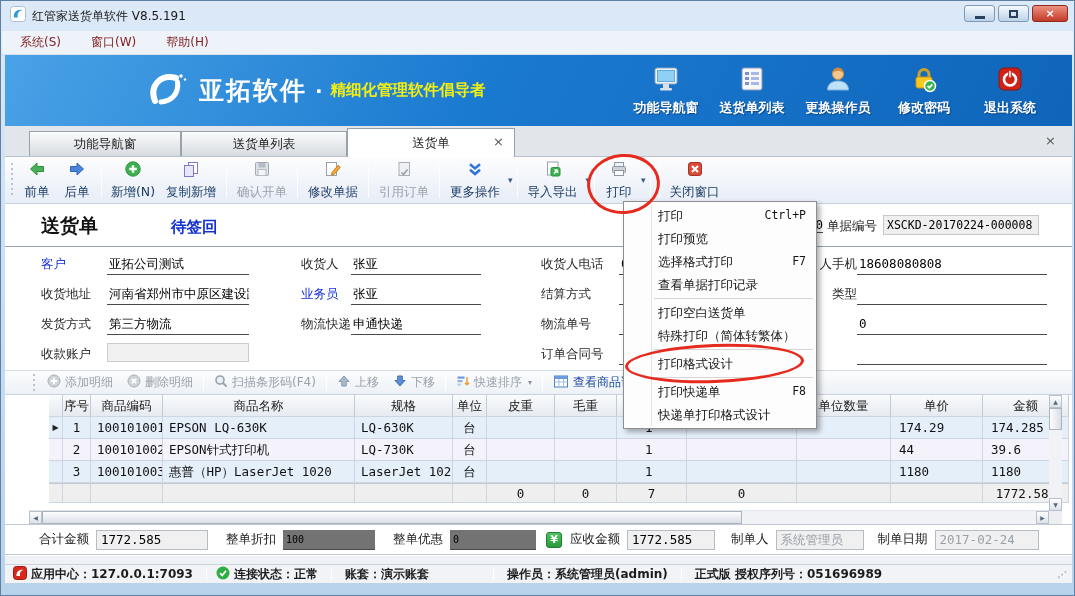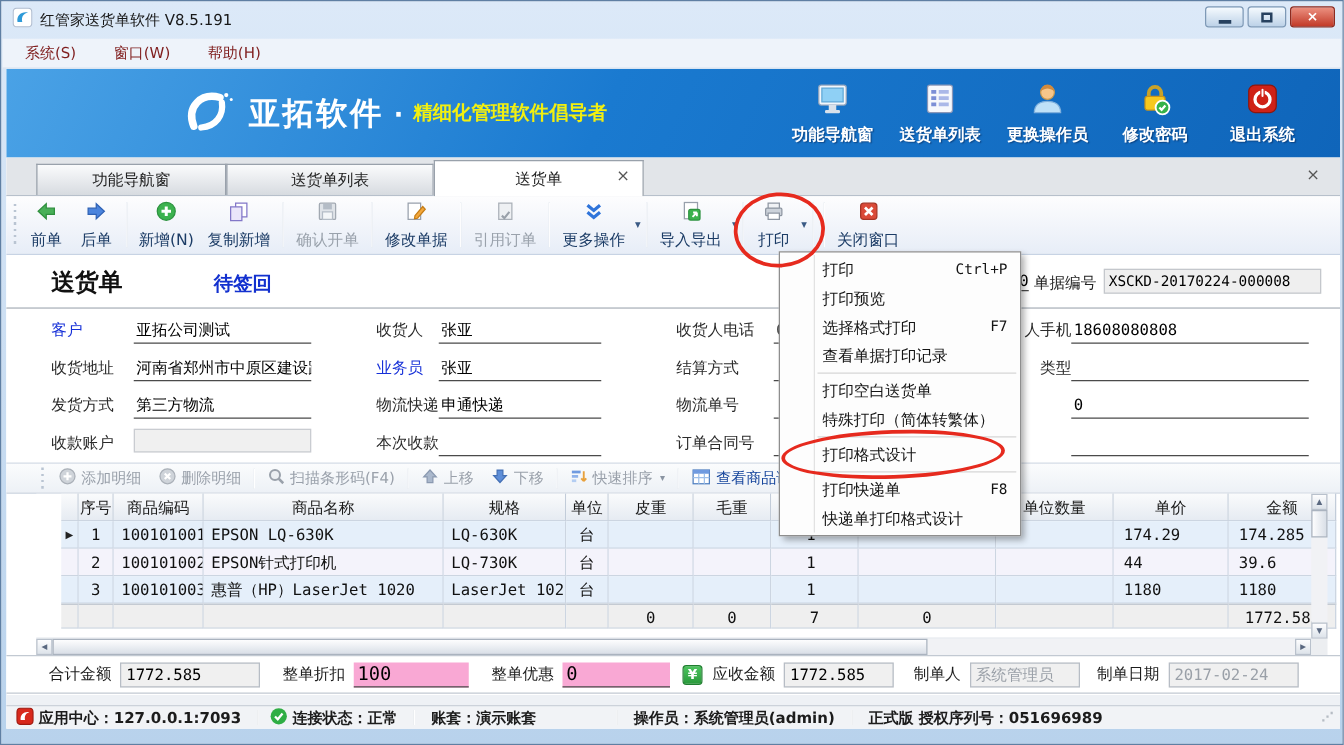--- a/index.html
+++ b/index.html
@@ -63,21 +63,21 @@
   .annot1 { position:absolute; left:-12px; right:-14px; top:-5px; bottom:-13px;
             border:3px solid #e62a1e; border-radius:50%; transform:rotate(-4deg); pointer-events:none; z-index:25; }
 
   
   .docheader { position:absolute; top:149px; left:0; right:0; height:43px; background:#fff; border-bottom:1px solid #9aa3ad; }
   .doctitle { position:absolute; left:36px; top:9px; font-size:19px; font-weight:bold; color:#111; }
   .docstatus { position:absolute; left:166px; top:13px; font-size:15.5px; font-weight:bold; color:#1331cf; }
   .docpartial { position:absolute; left:768px; top:13px; width:50px; text-align:right; font-size:12.5px;
                 border-bottom:1px solid #4a4a4a; }
   .docnolabel { position:absolute; left:822px; top:14px; font-size:12.5px; color:#222; }
-  .docno { position:absolute; left:878px; top:11px; width:174px; height:20px; background:#efefef;
+  .docno { position:absolute; left:878px; top:11px; width:156px; height:20px; background:#efefef;
            border:1px solid #c4c7cc; font-size:11.5px; line-height:18px; padding-left:3px; }
 
   
   .form { position:absolute; top:192px; left:0; right:0; height:123px; background:#fff; }
   .field { position:absolute; display:flex; align-items:flex-start; height:24px; }
   .flabel { font-size:12.5px; color:#2b2b2b; line-height:22px; white-space:nowrap; }
   .flabel.blue { color:#1630d8; }
   .flabel.ralign { text-align:right; }
   .fval { border-bottom:1px solid #4a4a4a; height:22px; line-height:21px; font-size:12.5px; padding-left:2px;
           white-space:nowrap; overflow:hidden; }
@@ -120,21 +120,21 @@
   .hthumb { width:700px; height:13px; background:linear-gradient(#fdfdfe,#d9dfe7); border:1px solid #aab3bf; }
   .corner { position:absolute; right:0; bottom:0; width:13px; height:13px; background:#eceef1; }
   .mt-auto { margin-top:auto; } .ml-auto { margin-left:auto; }
 
   
   .totals { position:absolute; top:469px; left:0; right:0; height:31px; background:#fff;
             border-top:1px solid #c2c9d2; border-bottom:1px solid #c2c9d2; display:flex; align-items:center; padding-left:34px; }
   .tlab { font-size:12.5px; color:#1c1c1c; margin-right:7px; white-space:nowrap; }
   .tbox { height:20px; background:#f0f0f0; border:1px solid #b7bdc5; font-size:12.5px; line-height:18px; padding-left:4px; }
   .tbox.dim { color:#9aa0a8; }
-  .tinput { height:20px; border-bottom:1px solid #4a4a4a; font-size:15px; line-height:19px; padding-left:3px; background:#f9a8d4; }
+  .tinput { height:20px; border-bottom:1px solid #4a4a4a; font-size:10px; line-height:19px; padding-left:3px; background:#737373; }
   .yenicon { width:16px; height:16px; border-radius:3px; background:linear-gradient(#4cc45e,#2a9a3c); border:1px solid #1f7e2f;
              color:#fff; font-size:11px; font-weight:bold; display:flex; align-items:center; justify-content:center; margin:0 8px 0 10px; }
 
   .gapstrip { position:absolute; top:501px; left:0; right:0; height:8px; background:#eef1f5; }
 
   
   .statusbar { position:absolute; top:509px; left:0; right:0; height:19px; background:#f1f3f6;
                border-top:1px solid #ccd2da; display:flex; align-items:center; padding:0 6px 0 8px; font-size:12px; color:#1c1c1c;font-weight:bold; }
   .sitem { margin:0 4px; white-space:nowrap; }
   .ssep { width:1px; height:12px; background:#c4c9cf; border-right:1px solid #fff; margin:0 9px; }
@@ -389,24 +389,20 @@
           <span class="flabel" style="width:50px">收货人</span>
           <span class="fval mono" style="width:130px">张亚</span>
         </div>
       <div class="field" style="left:296px;top:36px">
           <span class="flabel blue" style="width:50px">业务员</span>
           <span class="fval mono" style="width:130px">张亚</span>
         </div>
       <div class="field" style="left:296px;top:66px">
           <span class="flabel" style="width:50px">物流快递</span>
           <span class="fval mono" style="width:130px">申通快递</span>
-        </div>
-      <div class="field" style="left:296px;top:96px">
-          <span class="flabel" style="width:50px">本次收款</span>
-          <span class="fval mono" style="width:130px"></span>
         </div>
 
       <div class="field" style="left:536px;top:6px">
           <span class="flabel" style="width:78px">收货人电话</span>
           <span class="fval mono" style="width:150px">0</span>
         </div>
       <div class="field" style="left:536px;top:36px">
           <span class="flabel" style="width:78px">结算方式</span>
           <span class="fval mono" style="width:150px"></span>
         </div>

